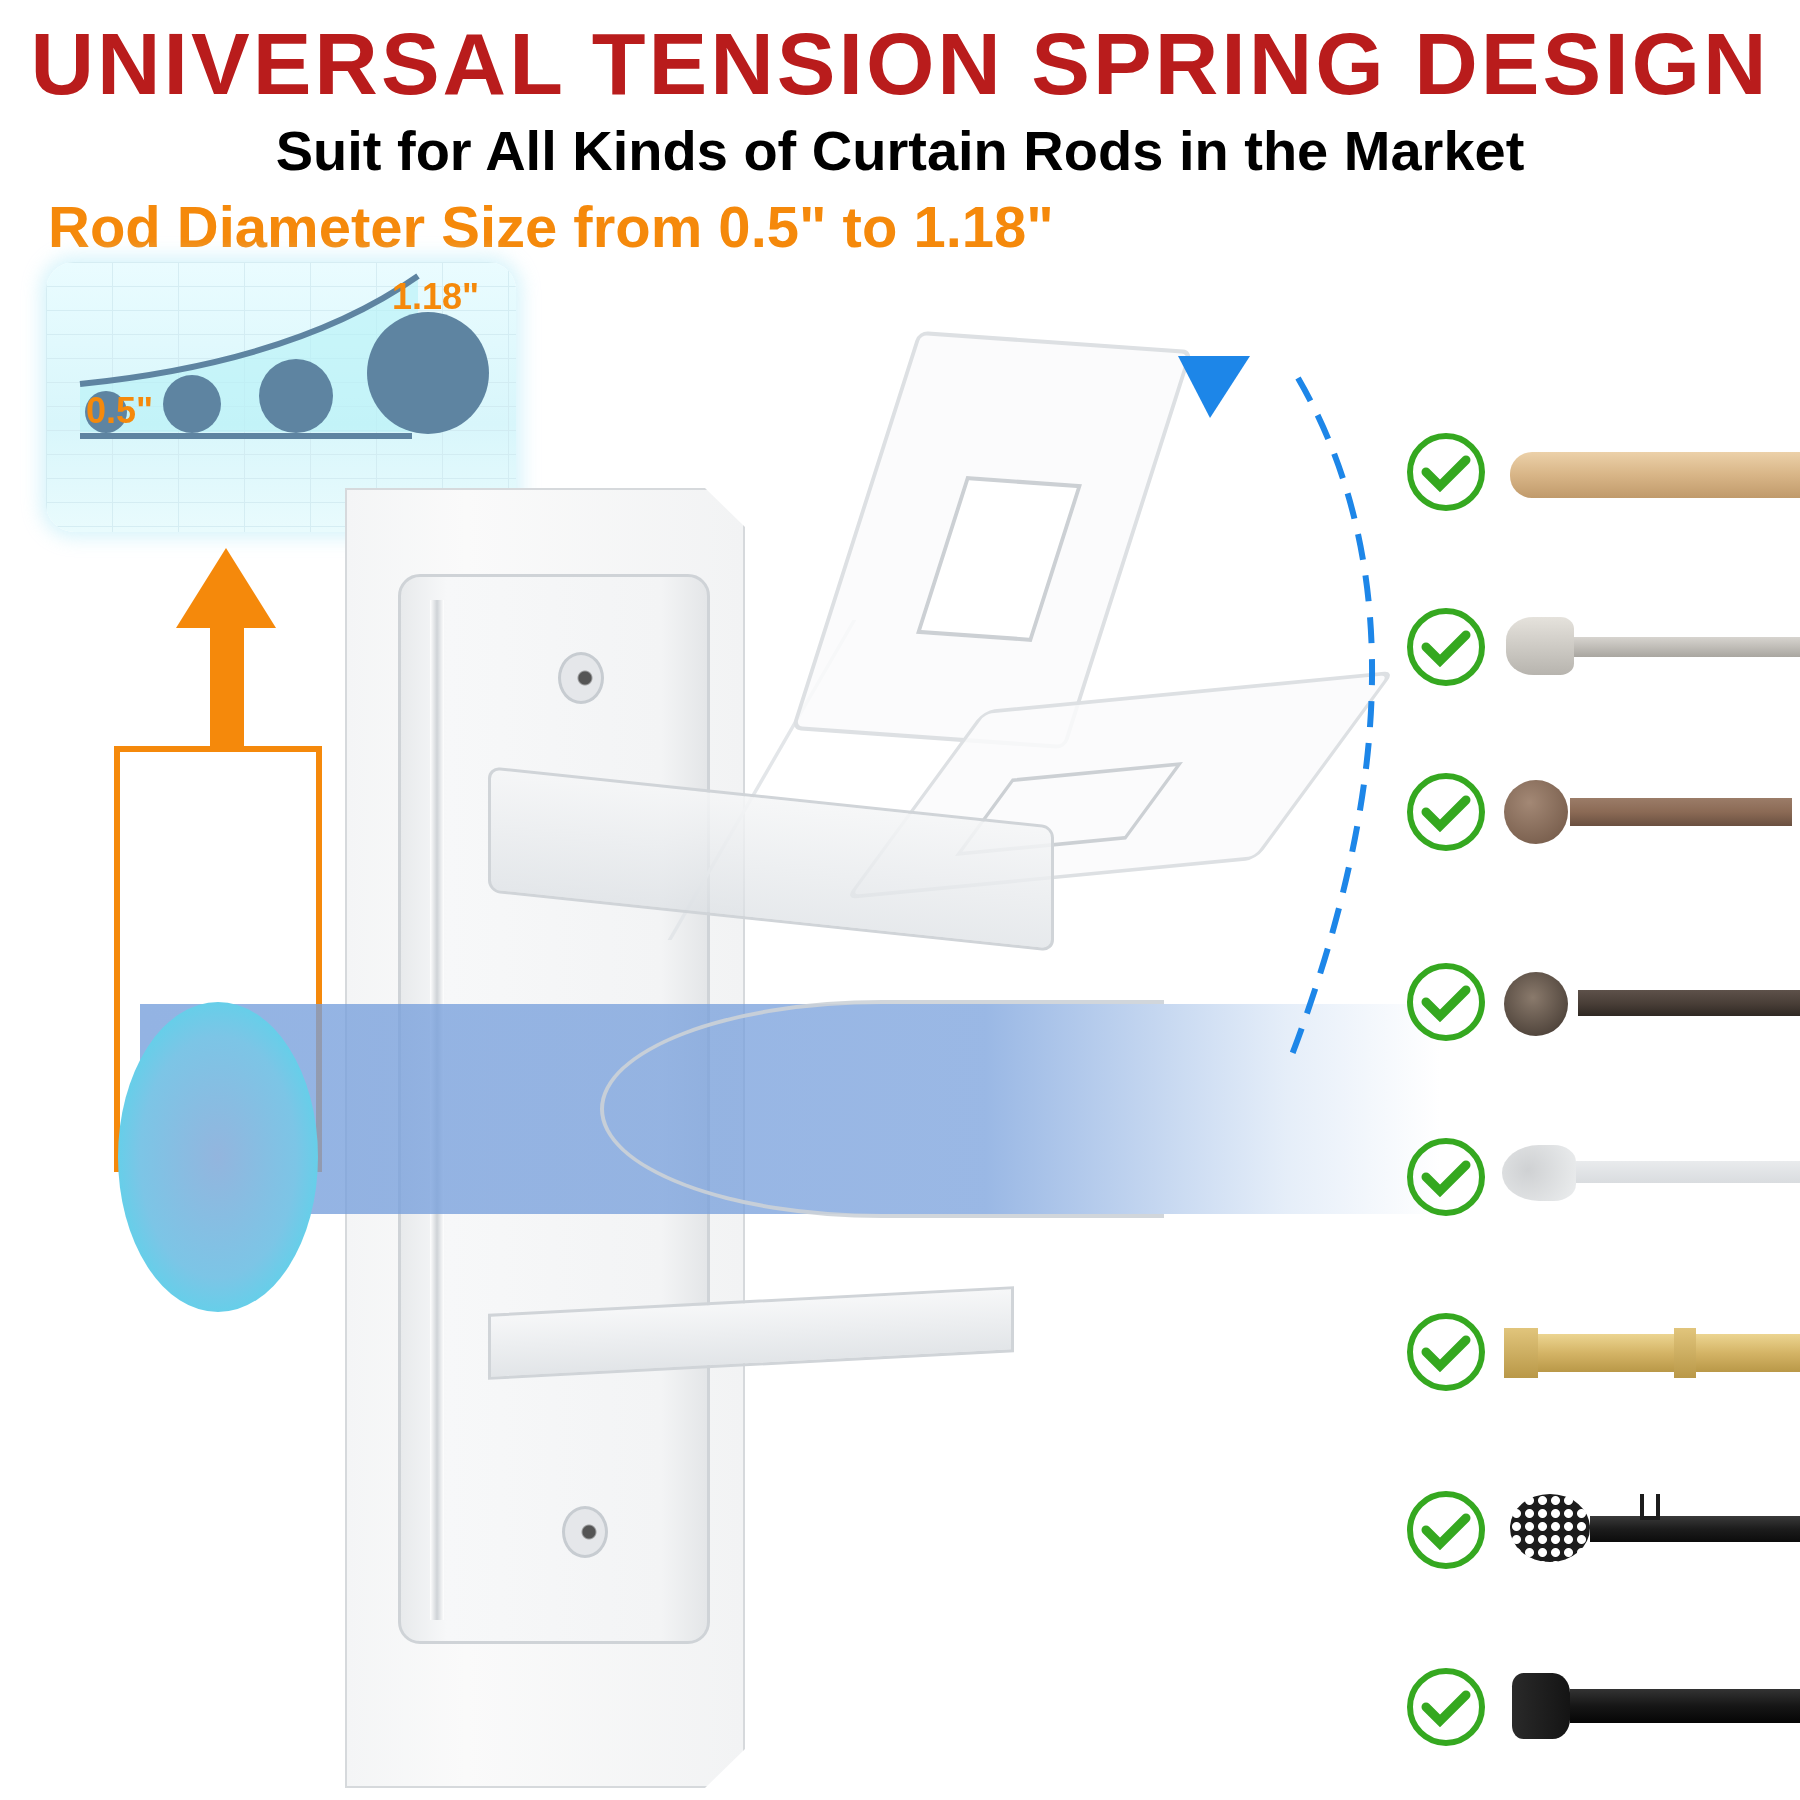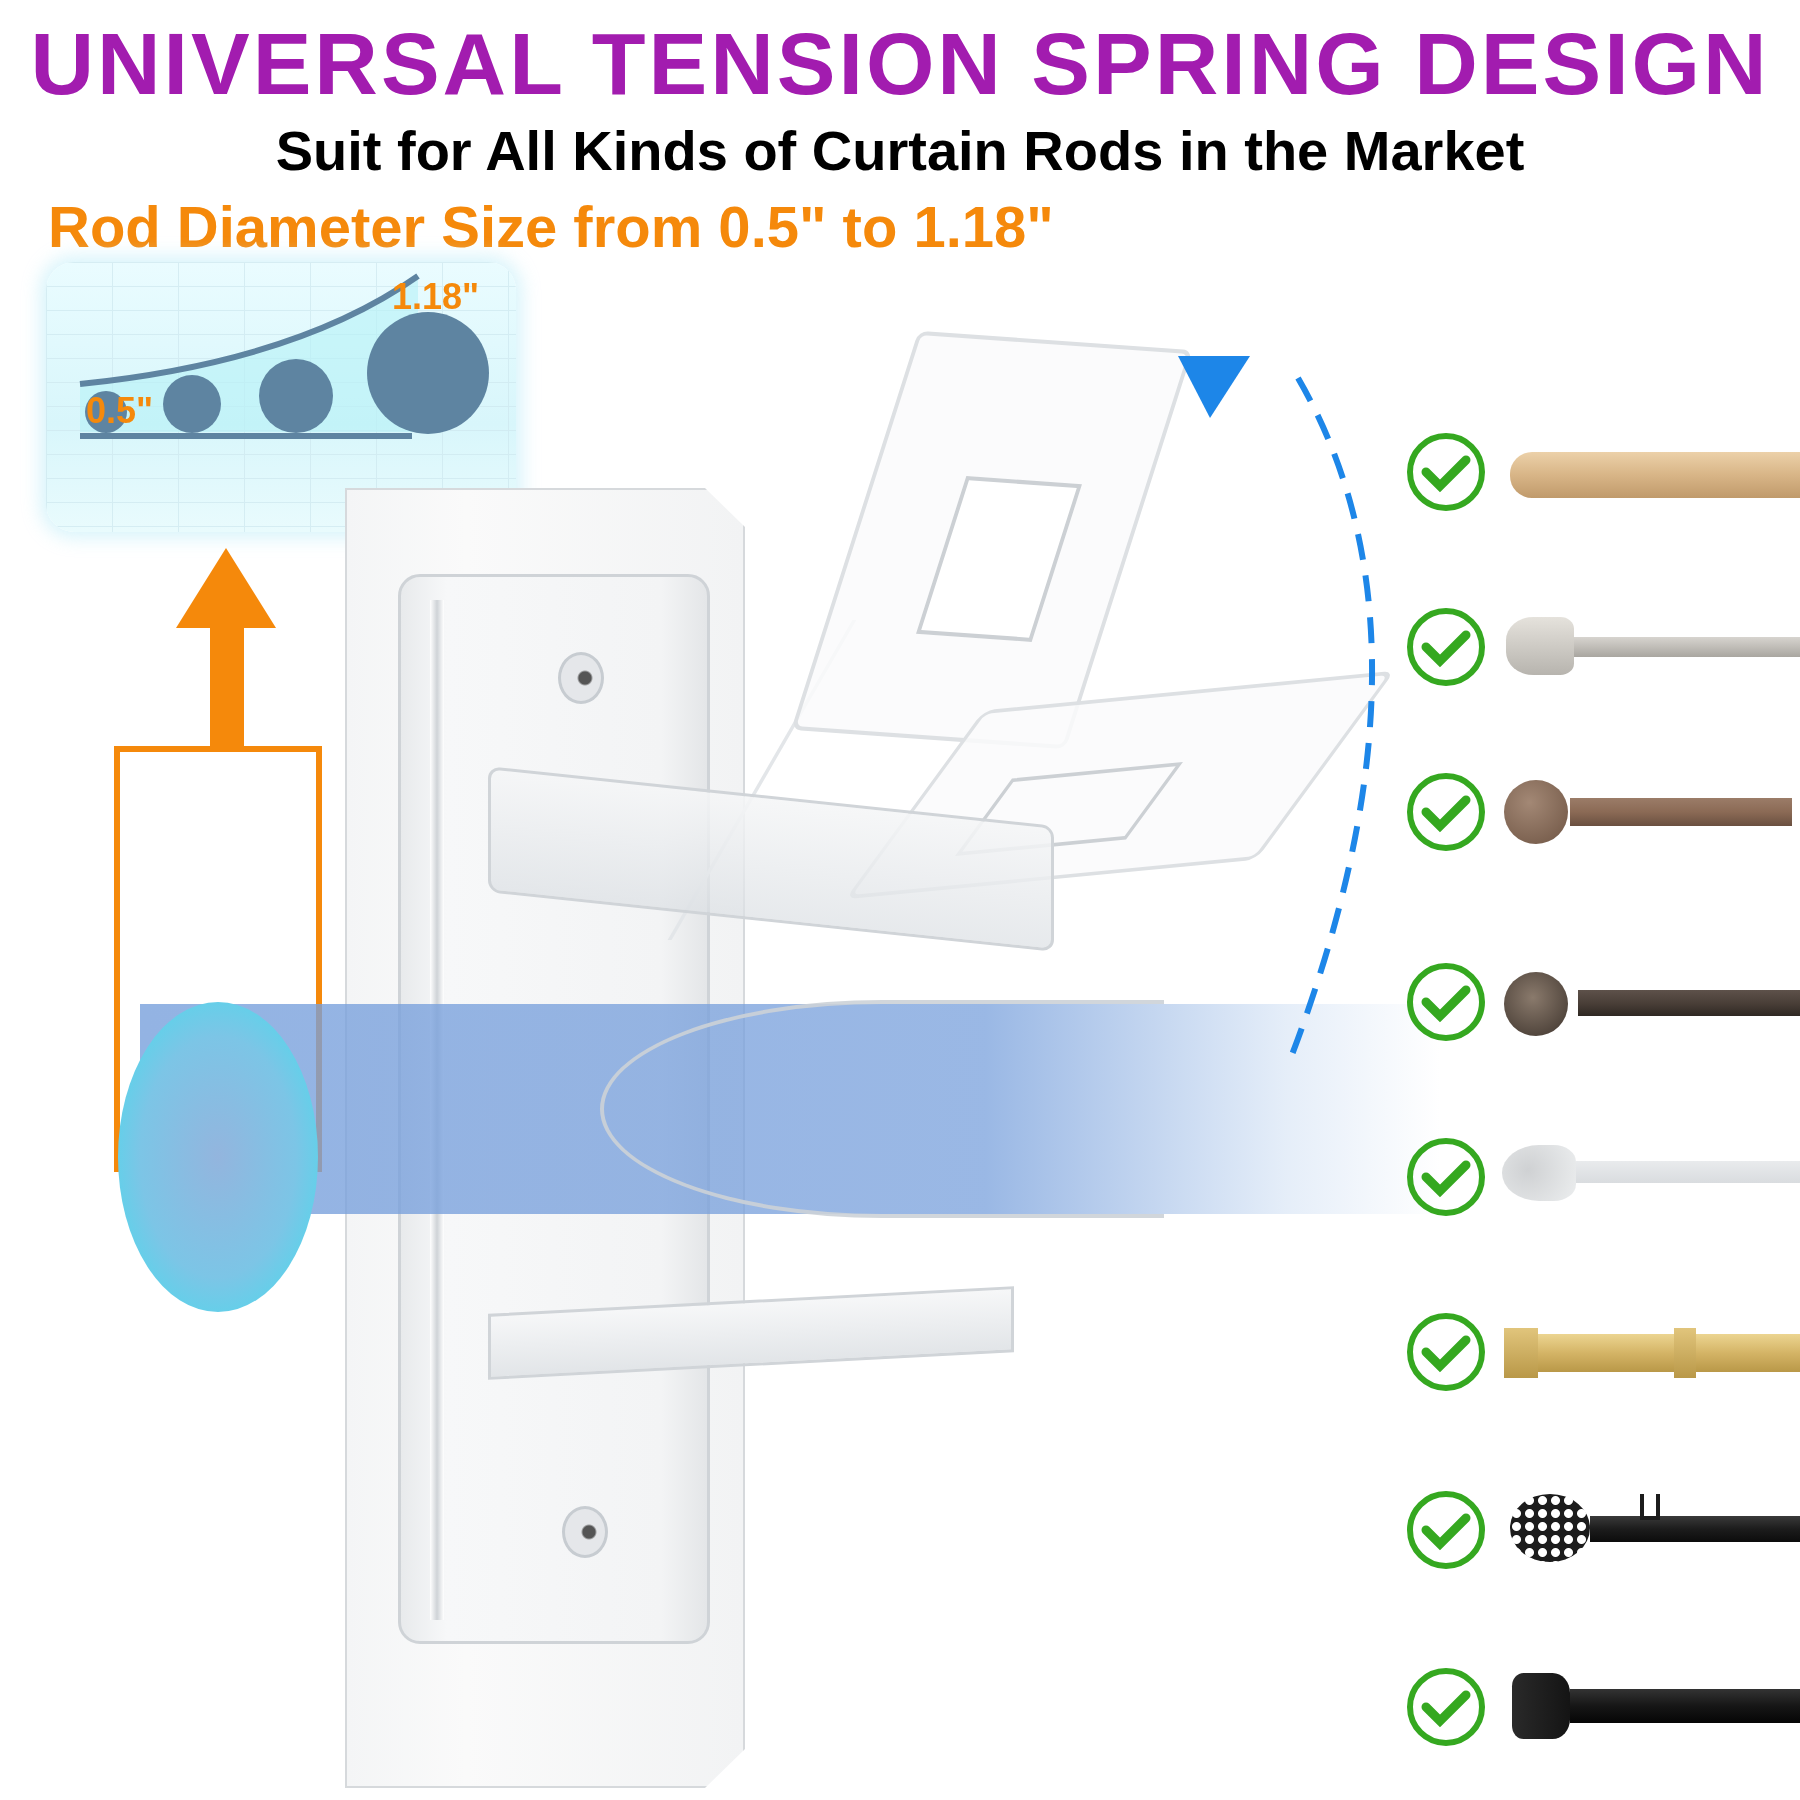--- a/index.html
+++ b/index.html
@@ -58,21 +58,21 @@
   .dash-svg { left:1080px; top:340px; }
 
   
   .rod-row { left:1404px; width:396px; height:110px; }
   .check { position:absolute; left:0; top:10px; width:84px; height:84px; }
   .sample { position:absolute; top:0; height:110px; left:96px; right:0; }
 </style>
 </head>
 <body>
 
-<div class="abs title" style="color:#a21caf">UNIVERSAL TENSION SPRING DESIGN</div>
+<div class="abs title" style="color:#b91c1c">UNIVERSAL TENSION SPRING DESIGN</div>
 <div class="abs subtitle">Suit for All Kinds of Curtain Rods in the Market</div>
 <div class="abs range" style="color:#f5890b">Rod Diameter Size from 0.5" to  1.18"</div>
 
 <div class="abs card">
   <div class="grid"></div>
   <svg class="abs" style="left:0;top:0" width="470" height="270">
     <path d="M 34 122 Q 250 100 372 14 L 372 170 L 34 170 Z" fill="#b6f1f6" opacity="0.6"></path>
     <path d="M 34 122 Q 250 100 372 14" stroke="#5e84a1" stroke-width="6" fill="none"></path>
     <line x1="34" y1="174" x2="366" y2="174" stroke="#5e84a1" stroke-width="6"></line>
     <circle cx="60" cy="150" r="21" fill="#5e84a1"></circle>

